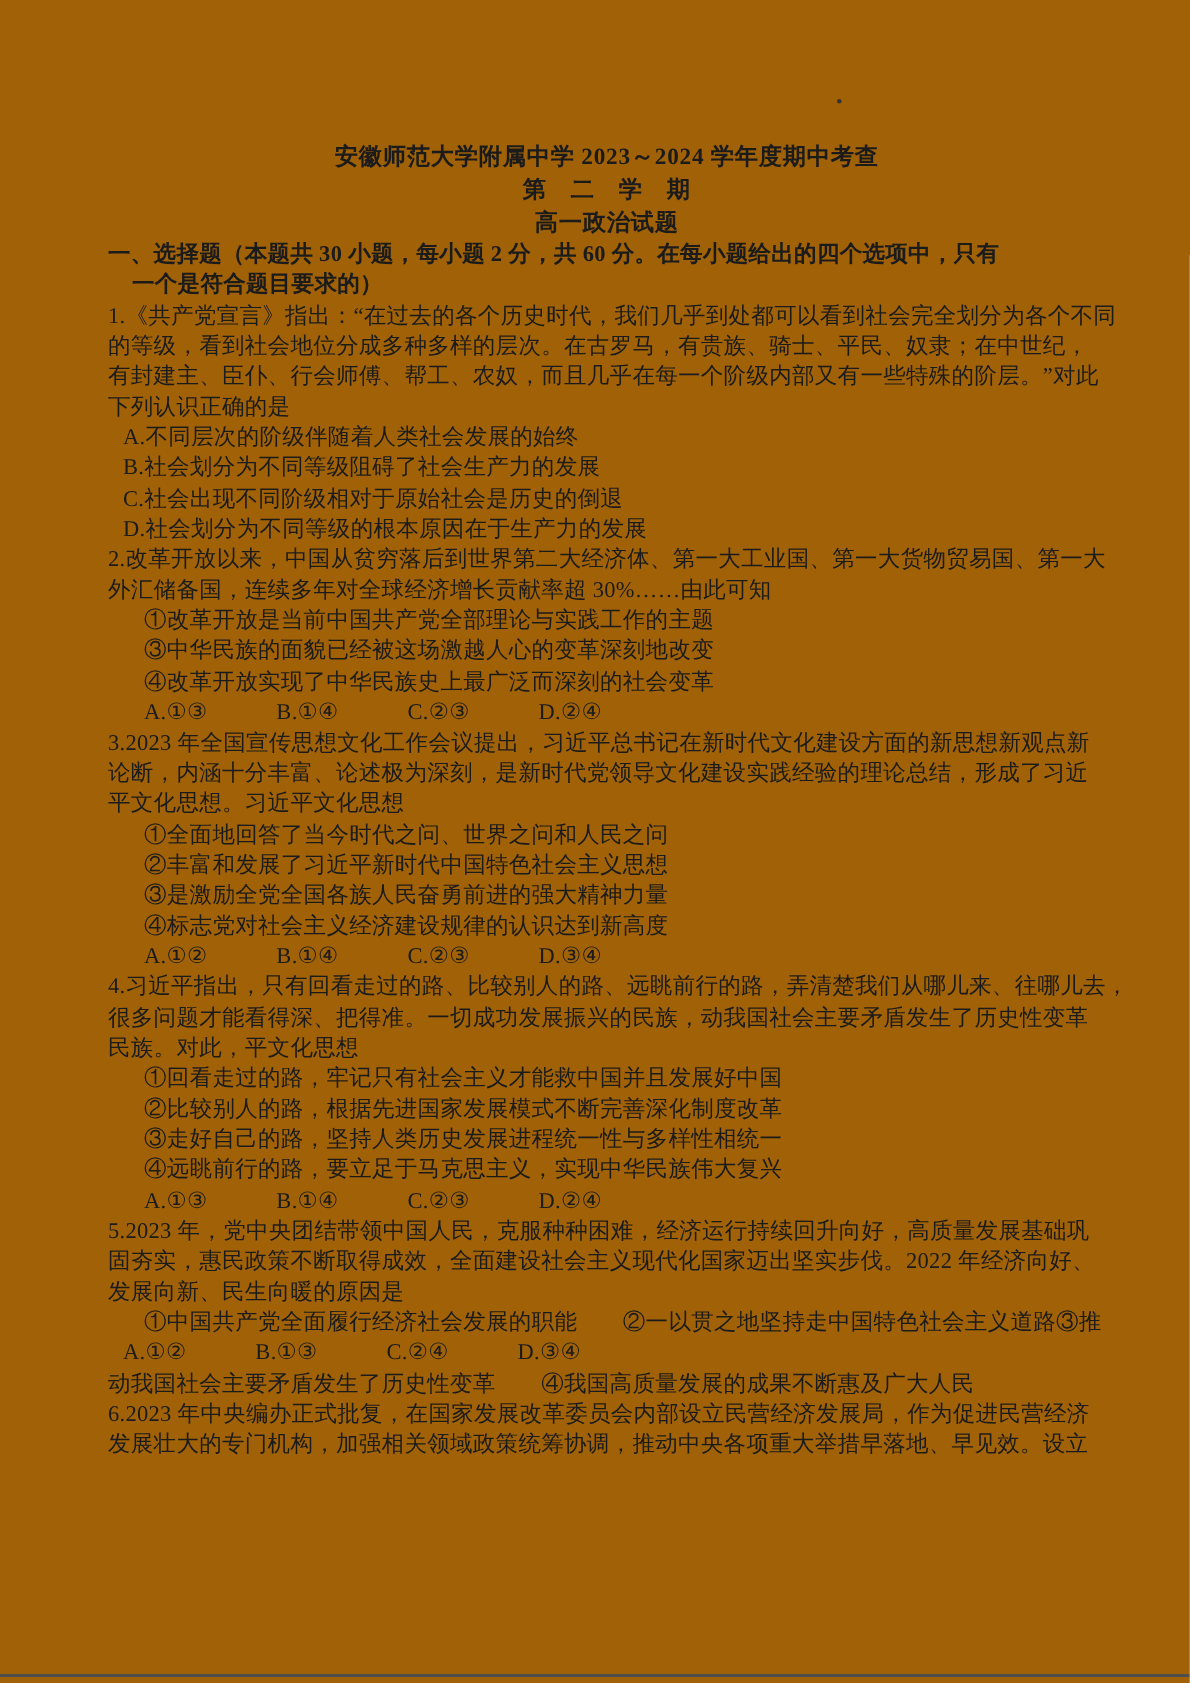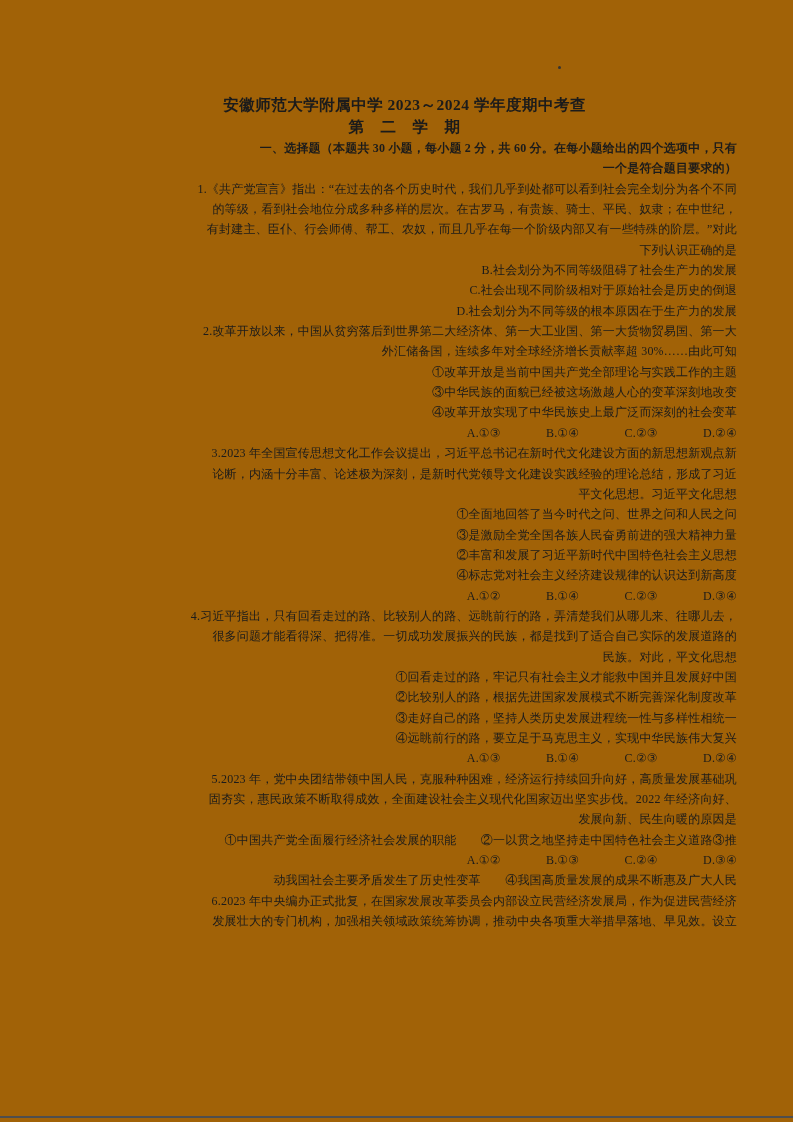--- a/index.html
+++ b/index.html
@@ -10,83 +10,84 @@
     color:#1b1b1b;
   }
   .page { position:relative; width:793px; height:1122px; overflow:hidden; background:#a16207; }
   .content { position:absolute; left:72px; top:94px; width:665px; }
   .h1 {
     text-align:center; font-weight:bold;
     font-size:15.5px; line-height:22px; letter-spacing:0.5px;
     white-space:nowrap;
   }
   .line {
-    font-size:12px; line-height:20.35px; letter-spacing:0.2px;
+    font-size:15px; line-height:20.35px; letter-spacing:0.2px;
     white-space:nowrap;
-    text-align:right;
   }
   .bold { font-weight:bold; }
   .ind-a { padding-left:10px; }   
   .ind-b { padding-left:24px; }   
   .ind-c { padding-left:16px; }   
   .choice { margin-right:42px; display:inline-block; }
   .choice:last-child { margin-right:0; }
   .dot { position:absolute; left:558px; top:66px; width:3px; height:3px; background:#333; border-radius:50%; }
   .bottom-rule { position:absolute; left:0; top:1116px; width:793px; height:2px; background:#4e4e4e; }
 </style>
 </head>
 <body>
 
 <div class="page">
   <span class="dot"></span>
 
   <div class="content">
 
     <div class="h1">安徽师范大学附属中学 2023～2024 学年度期中考查</div>
     <div class="h1">第　二　学　期</div>
+    <div class="h1">高一政治试题</div>
 
     <div class="line bold">一、选择题（本题共 30 小题，每小题 2 分，共 60 分。在每小题给出的四个选项中，只有</div>
     <div class="line bold ind-c">一个是符合题目要求的）</div>
 
     <div class="line">1.《共产党宣言》指出：“在过去的各个历史时代，我们几乎到处都可以看到社会完全划分为各个不同</div>
     <div class="line">的等级，看到社会地位分成多种多样的层次。在古罗马，有贵族、骑士、平民、奴隶；在中世纪，</div>
     <div class="line">有封建主、臣仆、行会师傅、帮工、农奴，而且几乎在每一个阶级内部又有一些特殊的阶层。”对此</div>
     <div class="line">下列认识正确的是</div>
+    <div class="line ind-a">A.不同层次的阶级伴随着人类社会发展的始终</div>
     <div class="line ind-a">B.社会划分为不同等级阻碍了社会生产力的发展</div>
     <div class="line ind-a">C.社会出现不同阶级相对于原始社会是历史的倒退</div>
     <div class="line ind-a">D.社会划分为不同等级的根本原因在于生产力的发展</div>
 
     <div class="line">2.改革开放以来，中国从贫穷落后到世界第二大经济体、第一大工业国、第一大货物贸易国、第一大</div>
     <div class="line">外汇储备国，连续多年对全球经济增长贡献率超 30%……由此可知</div>
     <div class="line ind-b">①改革开放是当前中国共产党全部理论与实践工作的主题</div>
     <div class="line ind-b">③中华民族的面貌已经被这场激越人心的变革深刻地改变</div>
     <div class="line ind-b">④改革开放实现了中华民族史上最广泛而深刻的社会变革</div>
     <div class="line ind-b">
       <span class="choice">A.①③</span>
       <span class="choice">B.①④</span>
       <span class="choice">C.②③</span>
       <span class="choice">D.②④</span>
     </div>
 
     <div class="line">3.2023 年全国宣传思想文化工作会议提出，习近平总书记在新时代文化建设方面的新思想新观点新</div>
     <div class="line">论断，内涵十分丰富、论述极为深刻，是新时代党领导文化建设实践经验的理论总结，形成了习近</div>
     <div class="line">平文化思想。习近平文化思想</div>
     <div class="line ind-b">①全面地回答了当今时代之问、世界之问和人民之问</div>
+    <div class="line ind-b">②丰富和发展了习近平新时代中国特色社会主义思想</div>
     <div class="line ind-b">③是激励全党全国各族人民奋勇前进的强大精神力量</div>
-    <div class="line ind-b">②丰富和发展了习近平新时代中国特色社会主义思想</div>
     <div class="line ind-b">④标志党对社会主义经济建设规律的认识达到新高度</div>
     <div class="line ind-b">
       <span class="choice">A.①②</span>
       <span class="choice">B.①④</span>
       <span class="choice">C.②③</span>
       <span class="choice">D.③④</span>
     </div>
 
     <div class="line">4.习近平指出，只有回看走过的路、比较别人的路、远眺前行的路，弄清楚我们从哪儿来、往哪儿去，</div>
-    <div class="line">很多问题才能看得深、把得准。一切成功发展振兴的民族，都是找到了适合自己实际的发展道路的</div>
+    <div class="line">很多问题才能看得深、把得准。一切成功发展振兴的民族，动我国社会主要矛盾发生了历史性变革</div>
     <div class="line">民族。对此，平文化思想</div>
     <div class="line ind-b">①回看走过的路，牢记只有社会主义才能救中国并且发展好中国</div>
     <div class="line ind-b">②比较别人的路，根据先进国家发展模式不断完善深化制度改革</div>
     <div class="line ind-b">③走好自己的路，坚持人类历史发展进程统一性与多样性相统一</div>
     <div class="line ind-b">④远眺前行的路，要立足于马克思主义，实现中华民族伟大复兴</div>
     <div class="line ind-b">
       <span class="choice">A.①③</span>
       <span class="choice">B.①④</span>
       <span class="choice">C.②③</span>
       <span class="choice">D.②④</span>

